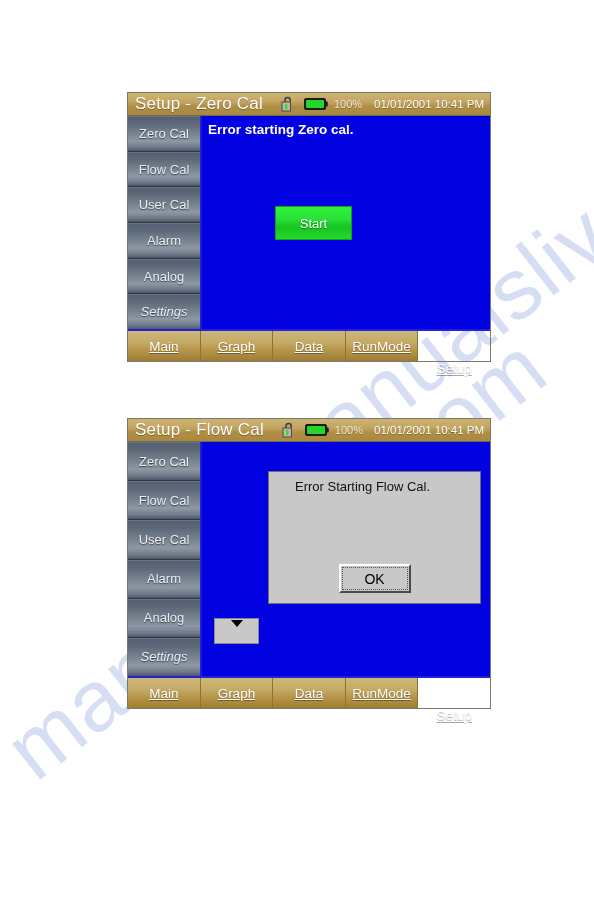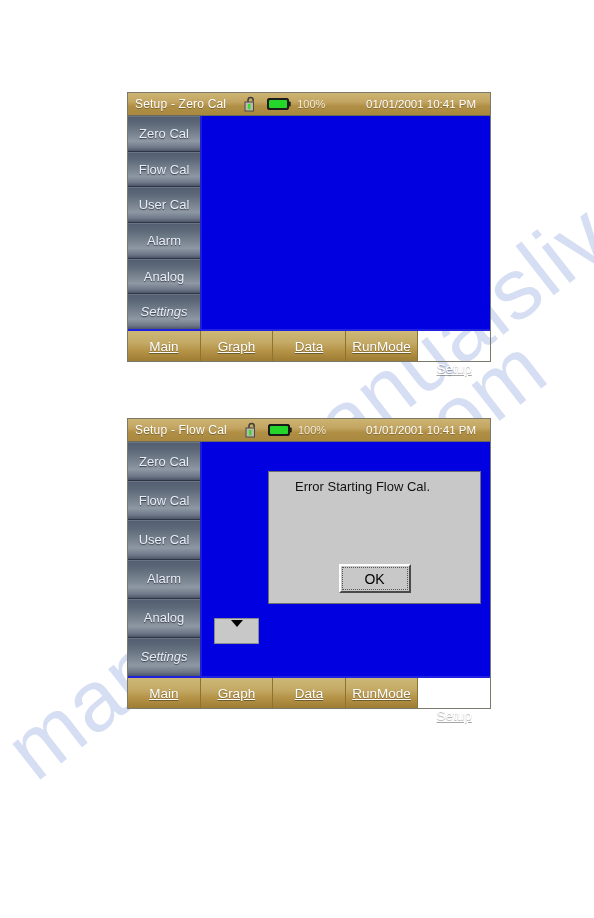--- a/index.html
+++ b/index.html
@@ -63,21 +63,21 @@
   .titlebar {
     height: 22px;
     background: linear-gradient(to bottom, #cdb473 0%, #c2a460 42%, #b08f45 60%, #a8893f 100%);
     display: flex;
     align-items: center;
     position: relative;
     border-bottom: 1px solid #6b6a58;
   }
   .title-text {
     color: #ffffff;
-    font-size: 12px;
+    font-size: 17px;
     font-weight: 400;
     padding-left: 7px;
     text-shadow: 0 1px 0 rgba(0,0,0,0.30);
     letter-spacing: 0.2px;
     white-space: nowrap;
   }
   .tb-lock {
     margin-left: 18px;
     display: flex;
     align-items: center;
@@ -88,21 +88,21 @@
     align-items: center;
   }
   .tb-pct {
     margin-left: 6px;
     color: #f3ead6;
     font-size: 11px;
     text-shadow: 0 1px 0 rgba(0,0,0,0.25);
   }
   .tb-datetime {
     position: absolute;
-    right: 14px;
+    right: 6px;
     color: #ffffff;
     font-size: 11.5px;
     text-shadow: 0 1px 0 rgba(0,0,0,0.25);
     white-space: nowrap;
   }
 
   
   .screen-body {
     display: flex;
     background: #0000e0;
@@ -304,20 +304,24 @@
           <span>Alarm</span>
         </div>
       <div class="side-item">
           <span>Analog</span>
         </div>
       <div class="side-item">
           <span>Settings</span>
         </div>
     </div>
 
+    <div class="content">
+      <div class="content-msg">Error starting Zero cal.</div>
+      <div class="start-btn">Start</div>
+    </div>
   </div>
 
   <div class="tabbar">
     <div class="tab">Main</div>
     <div class="tab">Graph</div>
     <div class="tab">Data</div>
     <div class="tab">RunMode</div>
     <div class="tab">Setup</div>
   </div>
 </div>

